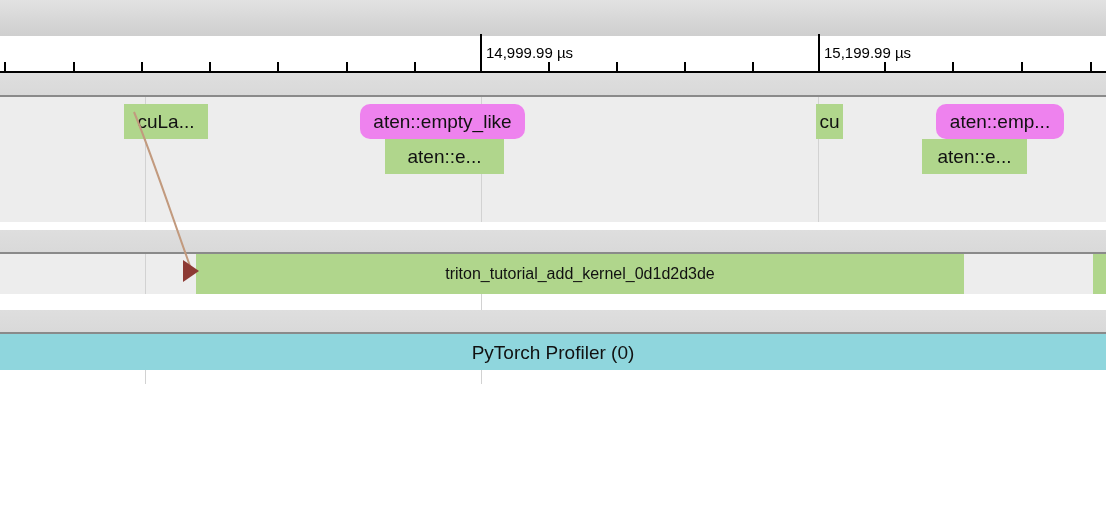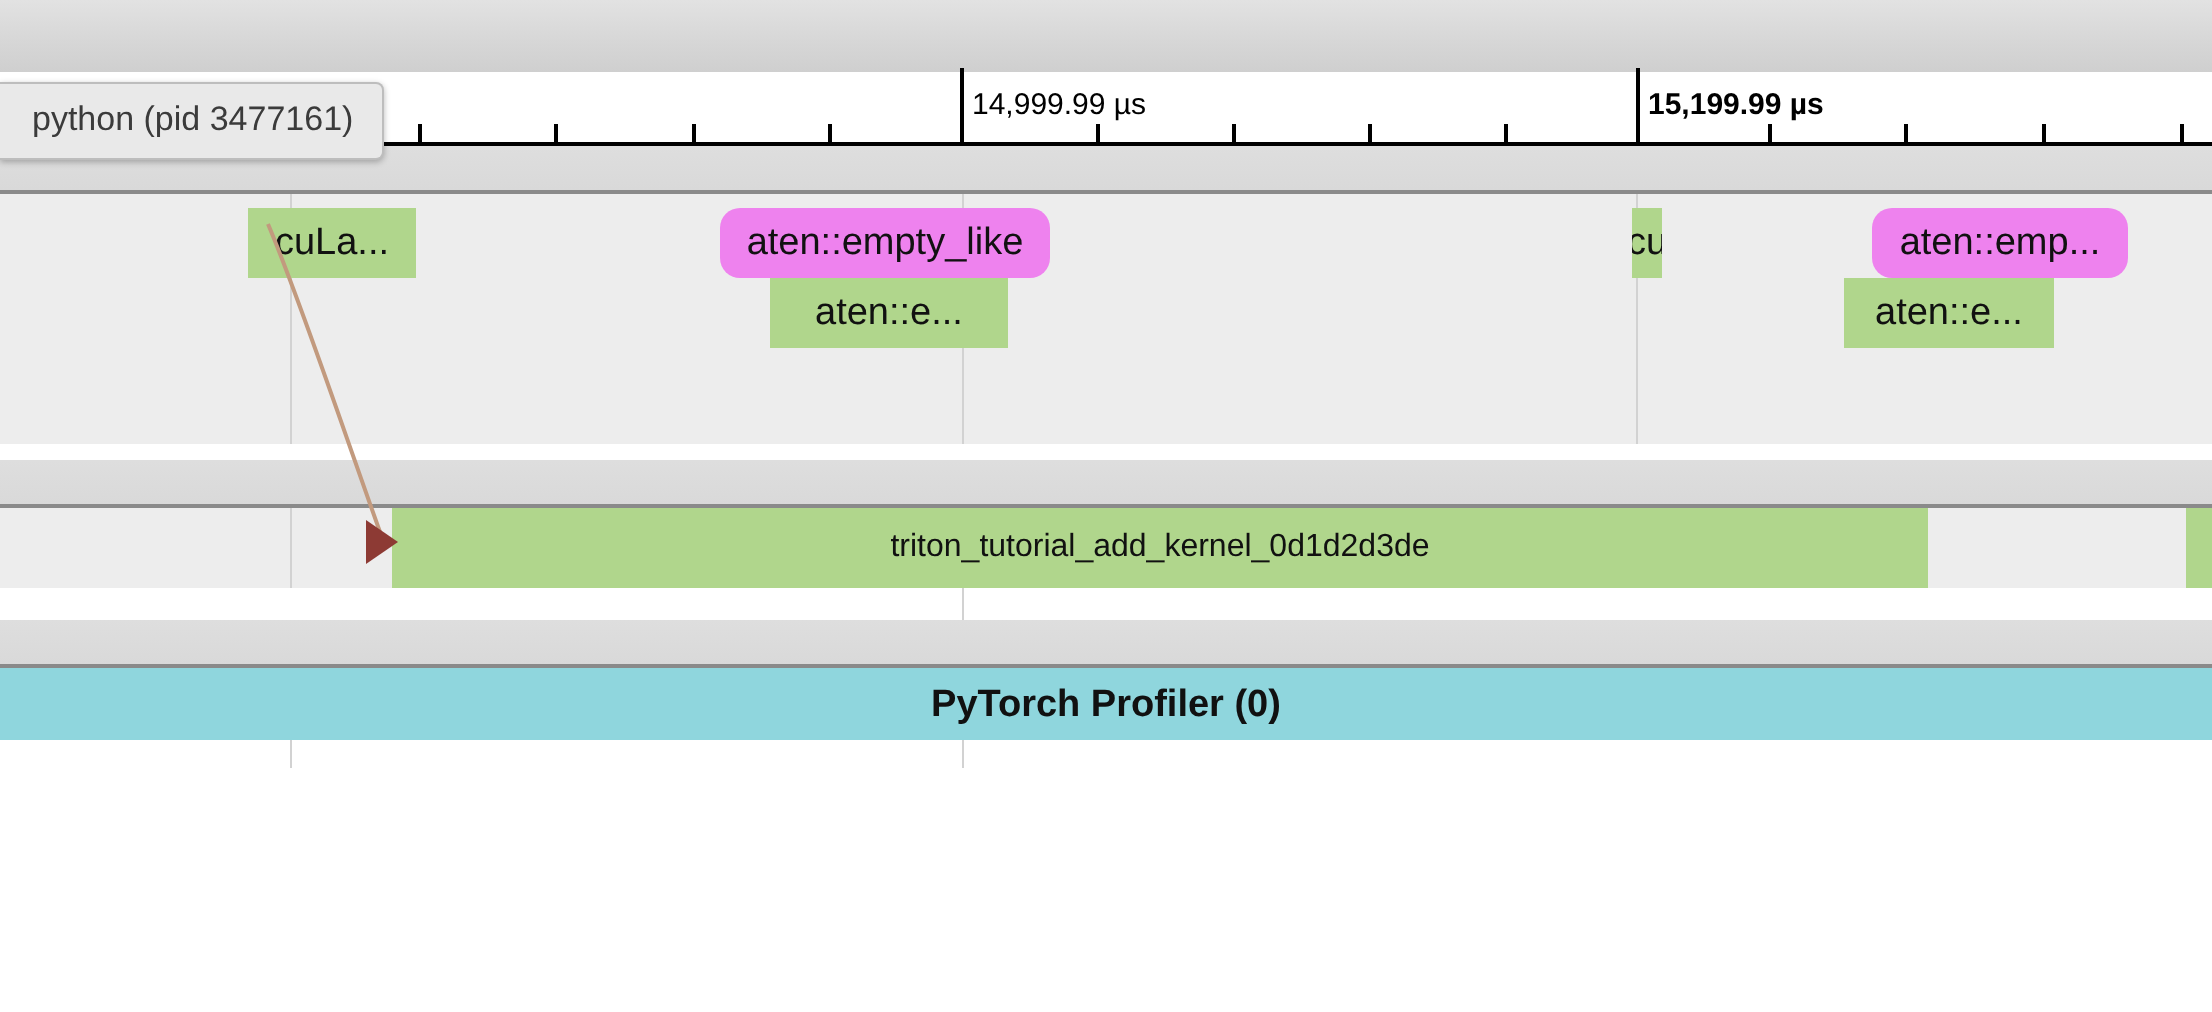--- a/index.html
+++ b/index.html
@@ -68,21 +68,21 @@
   .slice{
     position:absolute;
     box-sizing:border-box;
     display:flex;align-items:center;justify-content:center;
     font-size:19px;color:#111;
     overflow:hidden;white-space:nowrap;
     line-height:1;
   }
   .slice.green{background:#b0d68c;}
   .slice.pink{background:#ee82ee;border-radius:10px;}
-  .slice.cyan{background:#8fd6dd;font-weight:bold;}
+  .slice.cyan{background:#8fd6dd;}
   .slice.kernel{
     font-size:16px;
   }
 
   
   .flow{
     position:absolute;left:0;top:0;width:1106px;height:506px;
     pointer-events:none;z-index:30;
   }
 </style>
@@ -105,21 +105,21 @@
       <div class="tick minor" style="left: 616px;"></div>
       <div class="tick minor" style="left: 684px;"></div>
       <div class="tick minor" style="left: 752px;"></div>
       <div class="tick minor" style="left: 884px;"></div>
       <div class="tick minor" style="left: 952px;"></div>
       <div class="tick minor" style="left: 1021px;"></div>
       <div class="tick minor" style="left: 1090px;"></div>
       <div class="tick major" style="left: 480px;"></div>
       <div class="ticklabel" style="left: 486px;">14,999.99 µs</div>
       <div class="tick major" style="left: 818px;"></div>
-      <div class="ticklabel" style="left: 824px; font-weight: bold;">15,199.99 µs</div>
+      <div class="ticklabel" style="left: 824px;">15,199.99 µs</div>
     </div>
 
   <div id="bands">
       <div class="bandhdr" style="top: 73px; height: 24px;"></div>
       <div class="bandbody" style="top: 97px; height: 125px;"></div>
       <div class="bandhdr" style="top: 230px; height: 24px;"></div>
       <div class="bandbody" style="top: 254px; height: 40px;"></div>
       <div class="bandhdr" style="top: 310px; height: 24px;"></div>
       <div class="bandbody" style="top: 334px; height: 36px;"></div>
     </div>
@@ -131,28 +131,27 @@
       <div class="vgrid" style="left: 145px; top: 254px; height: 40px;"></div>
       <div class="vgrid" style="left: 481px; top: 294px; height: 16px;"></div>
       <div class="vgrid" style="left: 145px; top: 370px; height: 14px;"></div>
       <div class="vgrid" style="left: 481px; top: 370px; height: 14px;"></div>
     </div>
 
   <div id="slices">
       <div class="slice green" style="left: 124px; top: 104px; width: 84px; height: 35px;">cuLa...</div>
       <div class="slice pink" style="left: 360px; top: 104px; width: 165px; height: 35px;">aten::empty_like</div>
       <div class="slice green" style="left: 385px; top: 139px; width: 119px; height: 35px;">aten::e...</div>
-      <div class="slice green" style="left: 816px; top: 104px; width: 15px; height: 35px;">cu</div>
+      <div class="slice green" style="left: 816px; top: 104px; width: 27px; height: 35px;">cu</div>
       <div class="slice pink" style="left: 908px; top: 104px; width: 128px; height: 35px; margin-left: 28px;">aten::emp...</div>
       <div class="slice green" style="left: 922px; top: 139px; width: 105px; height: 35px;">aten::e...</div>
       <div class="slice green kernel" style="left: 196px; top: 254px; width: 768px; height: 40px;">triton_tutorial_add_kernel_0d1d2d3de</div>
       <div class="slice green kernel" style="left: 1093px; top: 254px; width: 13px; height: 40px;"></div>
       <div class="slice cyan" style="left: 0px; top: 334px; width: 1106px; height: 36px;">PyTorch Profiler (0)</div>
     </div>
 
   <svg class="flow" id="flowlayer" viewBox="0 0 1106 506" xmlns="http://www.w3.org/2000/svg">
       <path d="M 134 112 C 150 150 170 210 190 266" fill="none" stroke="#c29a7e" stroke-width="2"></path>
       <polygon points="183,260 199,271 183,282" fill="#8d3a34"></polygon>
     </svg>
 
-  <div class="pidchip">python (pid 3477161)</div>
 
 </div>
 
 </body></html>

